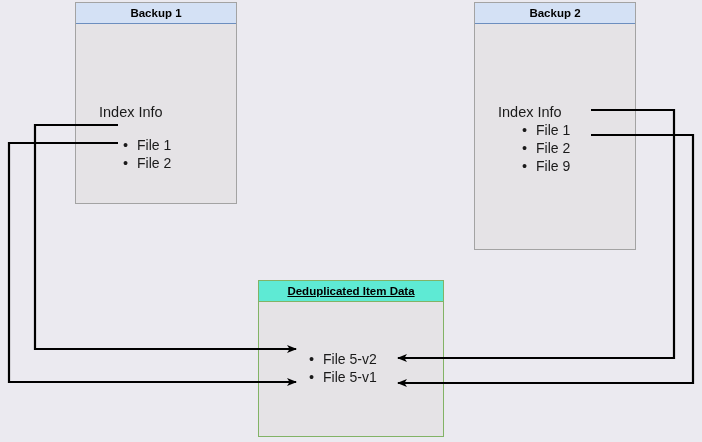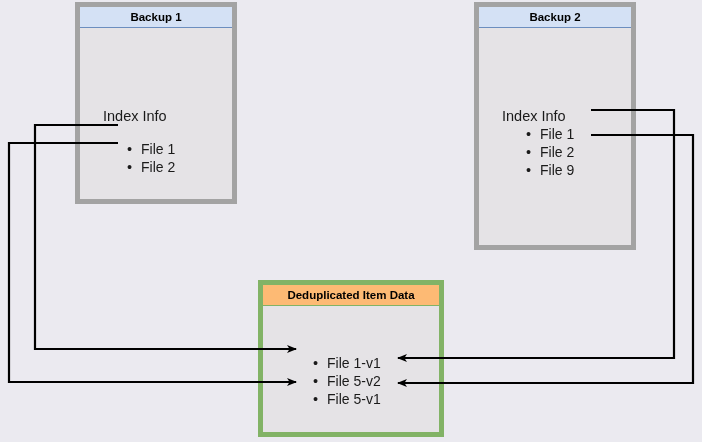--- a/index.html
+++ b/index.html
@@ -23,40 +23,41 @@
   .connectors {
     position: absolute;
     left: 0; top: 0;
     width: 702px;
     height: 442px;
     pointer-events: none;
   }
   .node {
     position: absolute;
     box-sizing: border-box;
-    border: 5px solid #a3a3a3;
+    border: 1px solid #a3a3a3;
     background: #e5e3e6;
   }
   .node.green {
     border-color: #82b366;
   }
   .node-header {
     box-sizing: border-box;
     height: 21px;
     line-height: 20px;
     text-align: center;
     font-size: 11.5px;
     font-weight: bold;
     color: #000;
     background: #d4e1f5;
     border-bottom: 1px solid #6c8ebf;
   }
   .node.green .node-header {
-    background: #fdba74;
+    background: #5eead4;
     border-bottom-color: #82b366;
+    text-decoration: underline;
   }
   .node-body {
     position: relative;
     height: calc(100% - 21px);
   }
   .index-label {
     position: absolute;
     font-size: 14.5px;
     color: #1a1a1a;
     white-space: nowrap;
@@ -122,21 +123,20 @@
         <li>File 2</li>
         <li>File 9</li>
       </ul>
     </div>
   </div>
 
   <div class="node green" id="dedup-box">
     <div class="node-header">Deduplicated Item Data</div>
     <div class="node-body">
       <ul class="file-list">
-        <li>File 1-v1</li>
         <li>File 5-v2</li>
         <li>File 5-v1</li>
       </ul>
     </div>
   </div>
 
   <svg class="connectors" viewBox="0 0 702 442">
     <defs>
       <marker id="arrow" markerWidth="10" markerHeight="10" refX="9" refY="4" orient="auto" markerUnits="userSpaceOnUse">
         <path d="M0,0 L10,4 L0,8 L2.6,4 Z" fill="#000000"></path>

